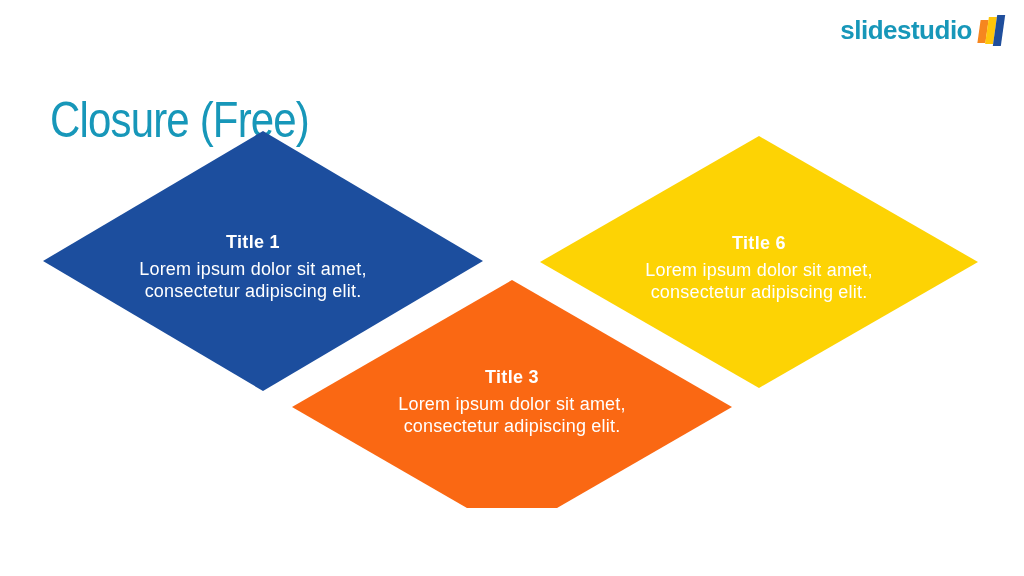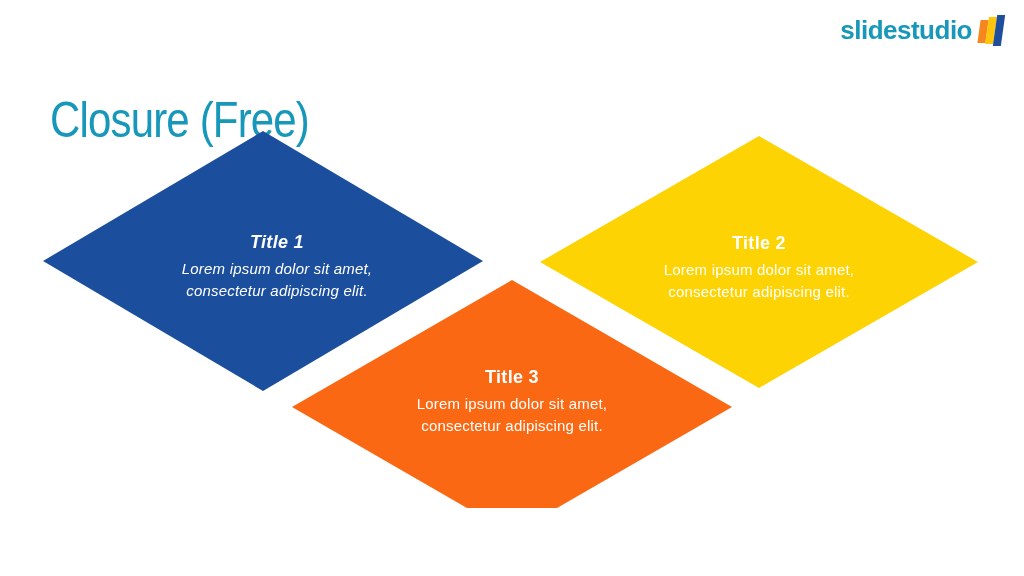--- a/index.html
+++ b/index.html
@@ -63,25 +63,25 @@
     pointer-events:none;
   }
   .d-title{
     font-size:18px;
     font-weight:700;
     line-height:26px;
     letter-spacing:0.3px;
     margin-bottom:3px;
   }
   .d-line{
-    font-size:15px;
+    font-size:18px;
     line-height:22px;
     letter-spacing:0.2px;
   }
-  .dt-1{left:127px;top:229px;font-style:italic;}
+  .dt-1{left:103px;top:229px;}
   .dt-2{left:609px;top:230px;}
   .dt-3{left:362px;top:364px;}
 </style>
 </head>
 <body>
 
 <div class="slide">
 
   <div class="logo">
     <span class="logo-word">slidestudio</span>
@@ -100,21 +100,21 @@
     <polygon points="512,280 732,407 512,534 292,407" fill="#FA6813"></polygon>
   </svg>
 
   <div class="diamond-text dt-1">
     <div class="d-title">Title 1</div>
     <div class="d-line">Lorem ipsum dolor sit amet,</div>
     <div class="d-line">consectetur adipiscing elit.</div>
   </div>
 
   <div class="diamond-text dt-2">
-    <div class="d-title">Title 2</div>
+    <div class="d-title">Title 6</div>
     <div class="d-line">Lorem ipsum dolor sit amet,</div>
     <div class="d-line">consectetur adipiscing elit.</div>
   </div>
 
   <div class="diamond-text dt-3">
     <div class="d-title">Title 3</div>
     <div class="d-line">Lorem ipsum dolor sit amet,</div>
     <div class="d-line">consectetur adipiscing elit.</div>
   </div>
 

